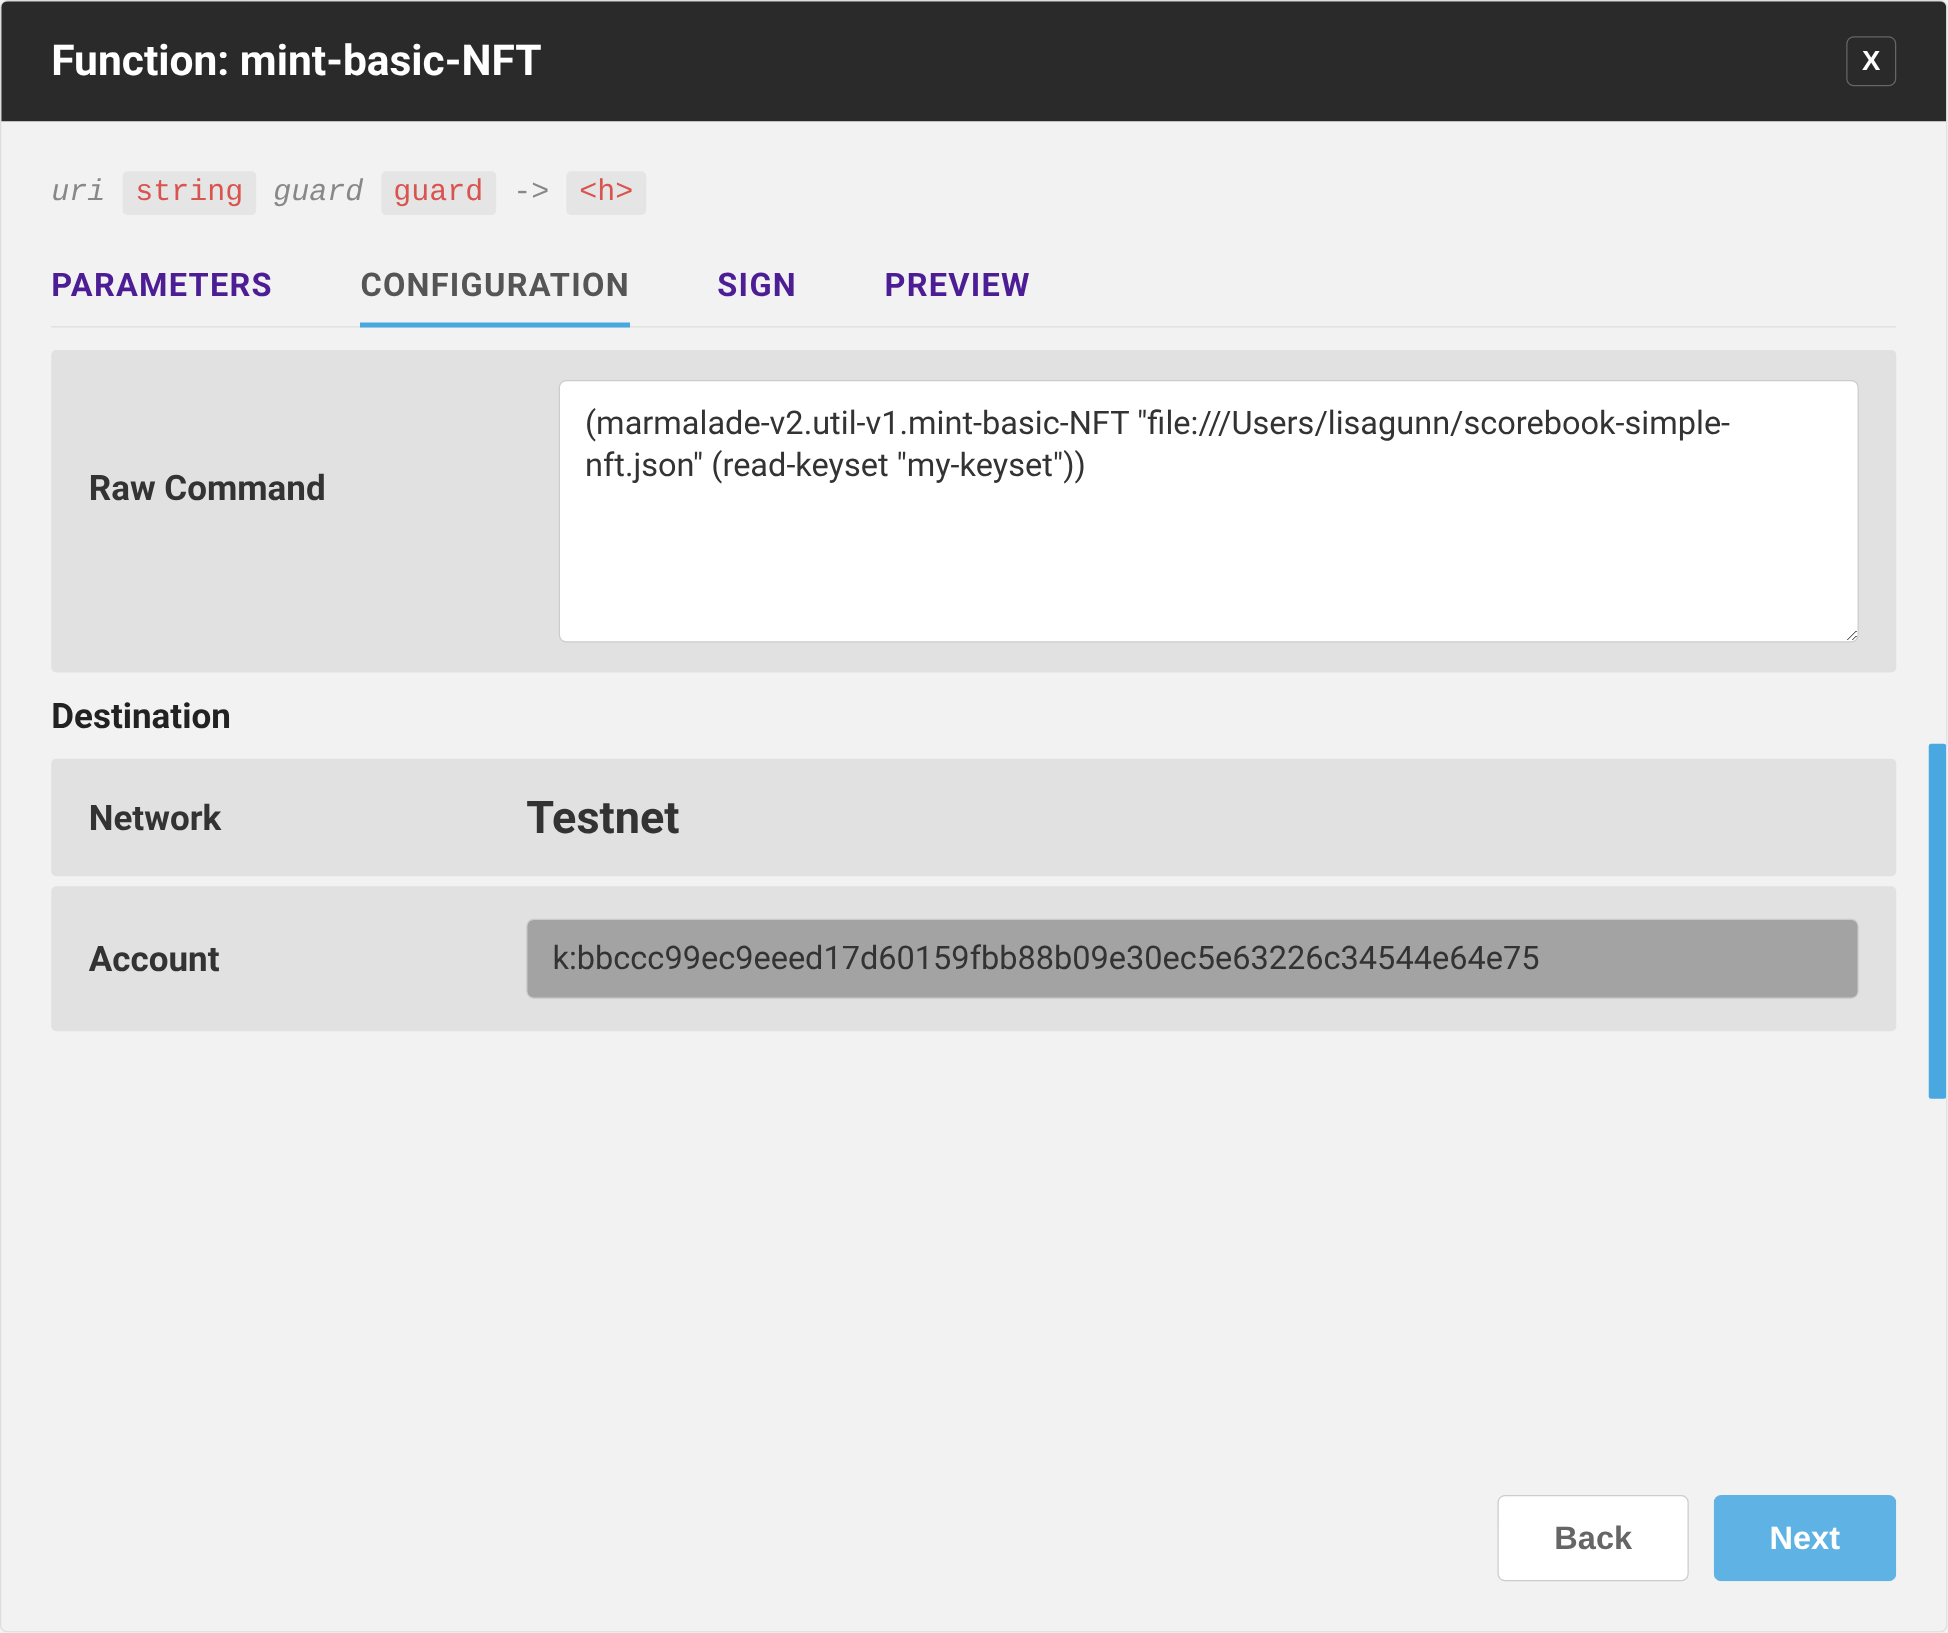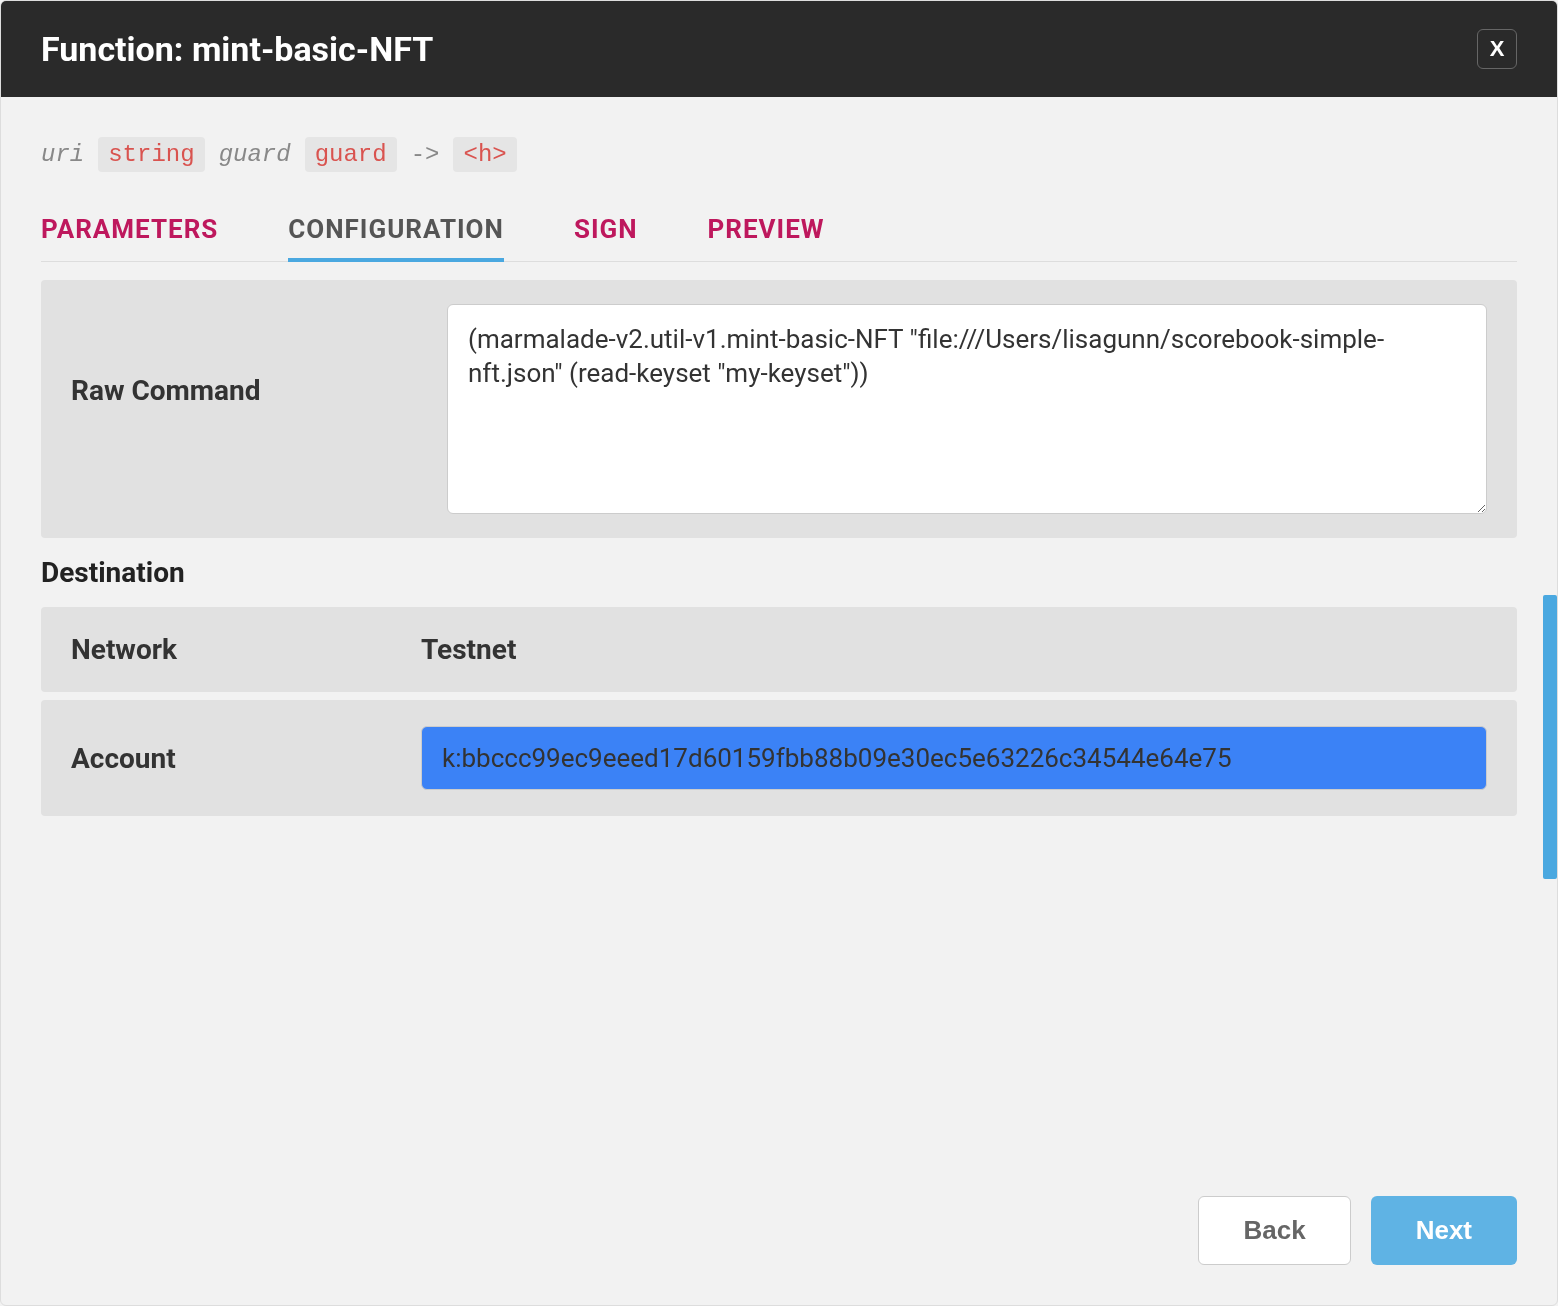--- a/index.html
+++ b/index.html
@@ -96,21 +96,21 @@
     display: flex;
     gap: 70px;
     border-bottom: 1px solid #ddd;
     margin-bottom: 18px;
   }
   .tab {
     padding: 14px 0;
     font-size: 26px;
     font-weight: 700;
     letter-spacing: 1px;
-    color: #be185d;
+    color: #4c1d95;
     cursor: pointer;
     border-bottom: 4px solid transparent;
     margin-bottom: -1px;
   }
   .tab.active {
     color: #555;
     border-bottom-color: #4aa8e0;
   }
   .section-title {
     font-size: 28px;
@@ -136,40 +136,40 @@
     width: 350px;
     flex-shrink: 0;
     font-size: 28px;
     font-weight: 700;
     color: #333;
   }
   .field-row.tall .field-label {
     padding-top: 70px;
   }
   .field-value {
-    font-size: 28px;
+    font-size: 36px;
     font-weight: 700;
     color: #333;
   }
   .raw-command {
     flex: 1;
     background: #fff;
     border: 1px solid #ccc;
     border-radius: 6px;
     padding: 18px 20px;
     font-size: 26px;
     font-family: -apple-system, BlinkMacSystemFont, "Segoe UI", Roboto, sans-serif;
     color: #333;
     resize: both;
     min-height: 210px;
     line-height: 1.3;
   }
   .account-input {
     flex: 1;
-    background: #3b82f6;
+    background: #a3a3a3;
     border: 1px solid #ccc;
     border-radius: 6px;
     padding: 16px 20px;
     font-size: 26px;
     font-family: -apple-system, BlinkMacSystemFont, "Segoe UI", Roboto, sans-serif;
     color: #333;
     overflow: hidden;
     text-overflow: clip;
     white-space: nowrap;
   }

